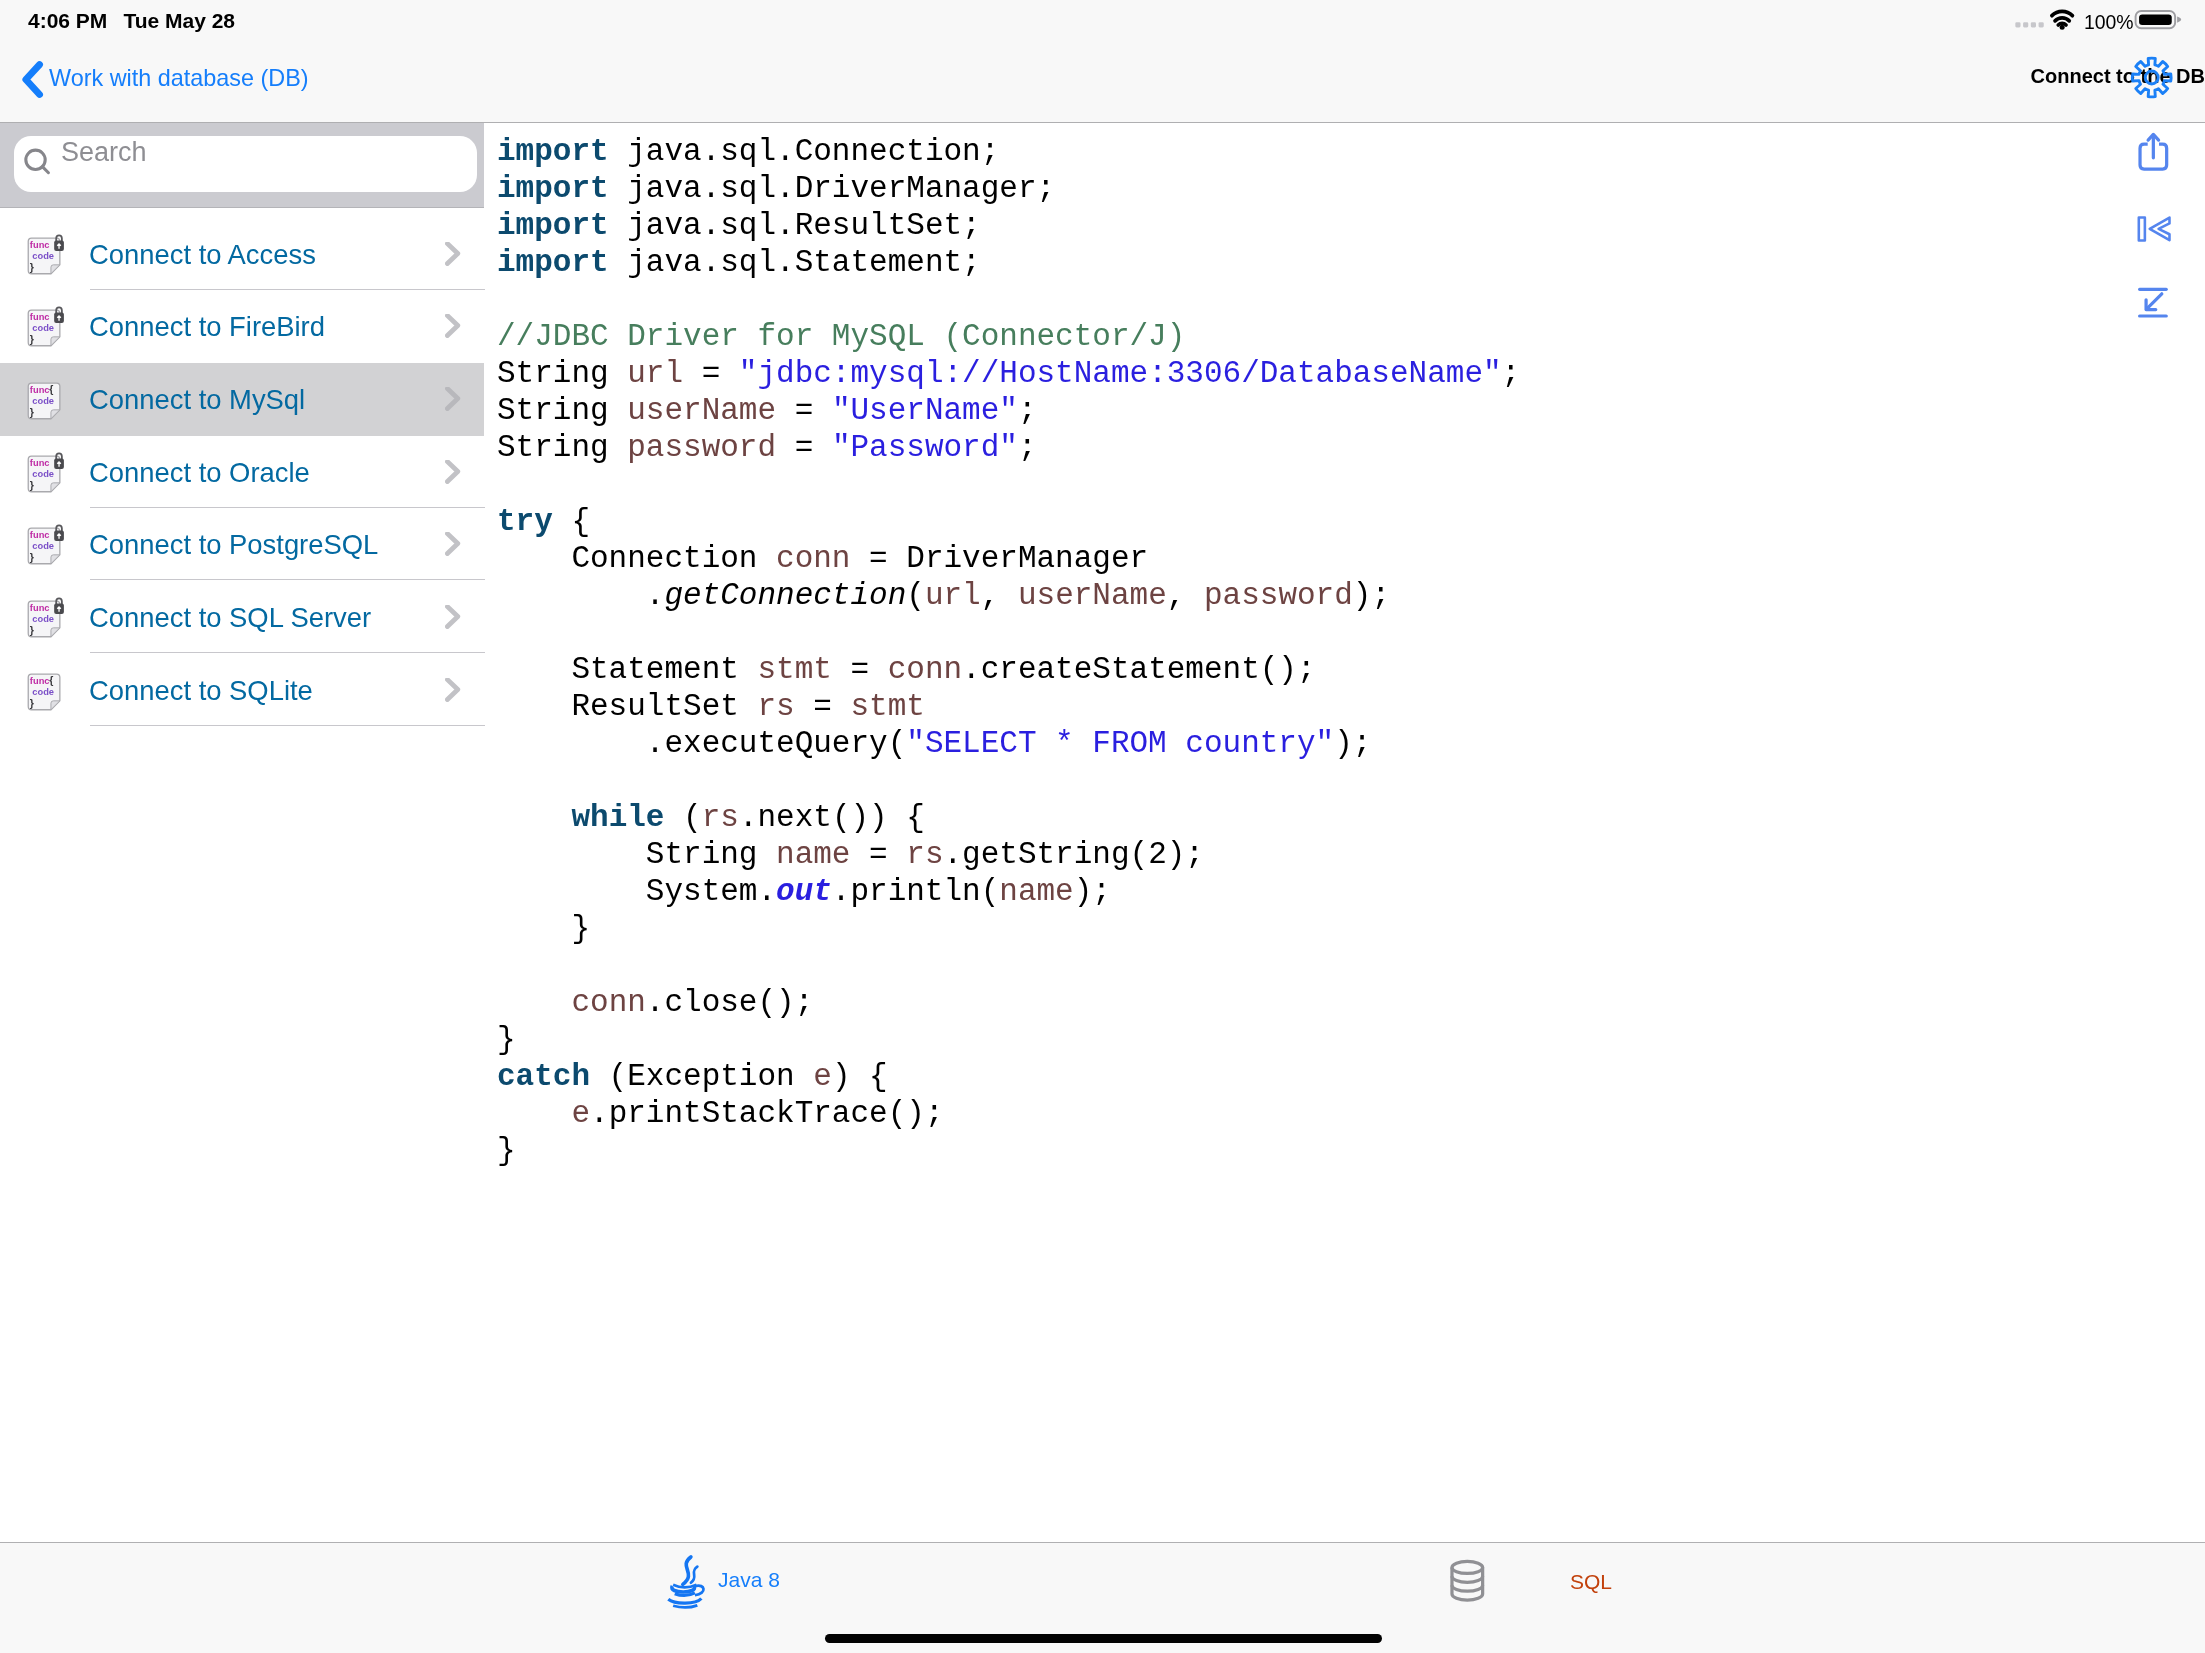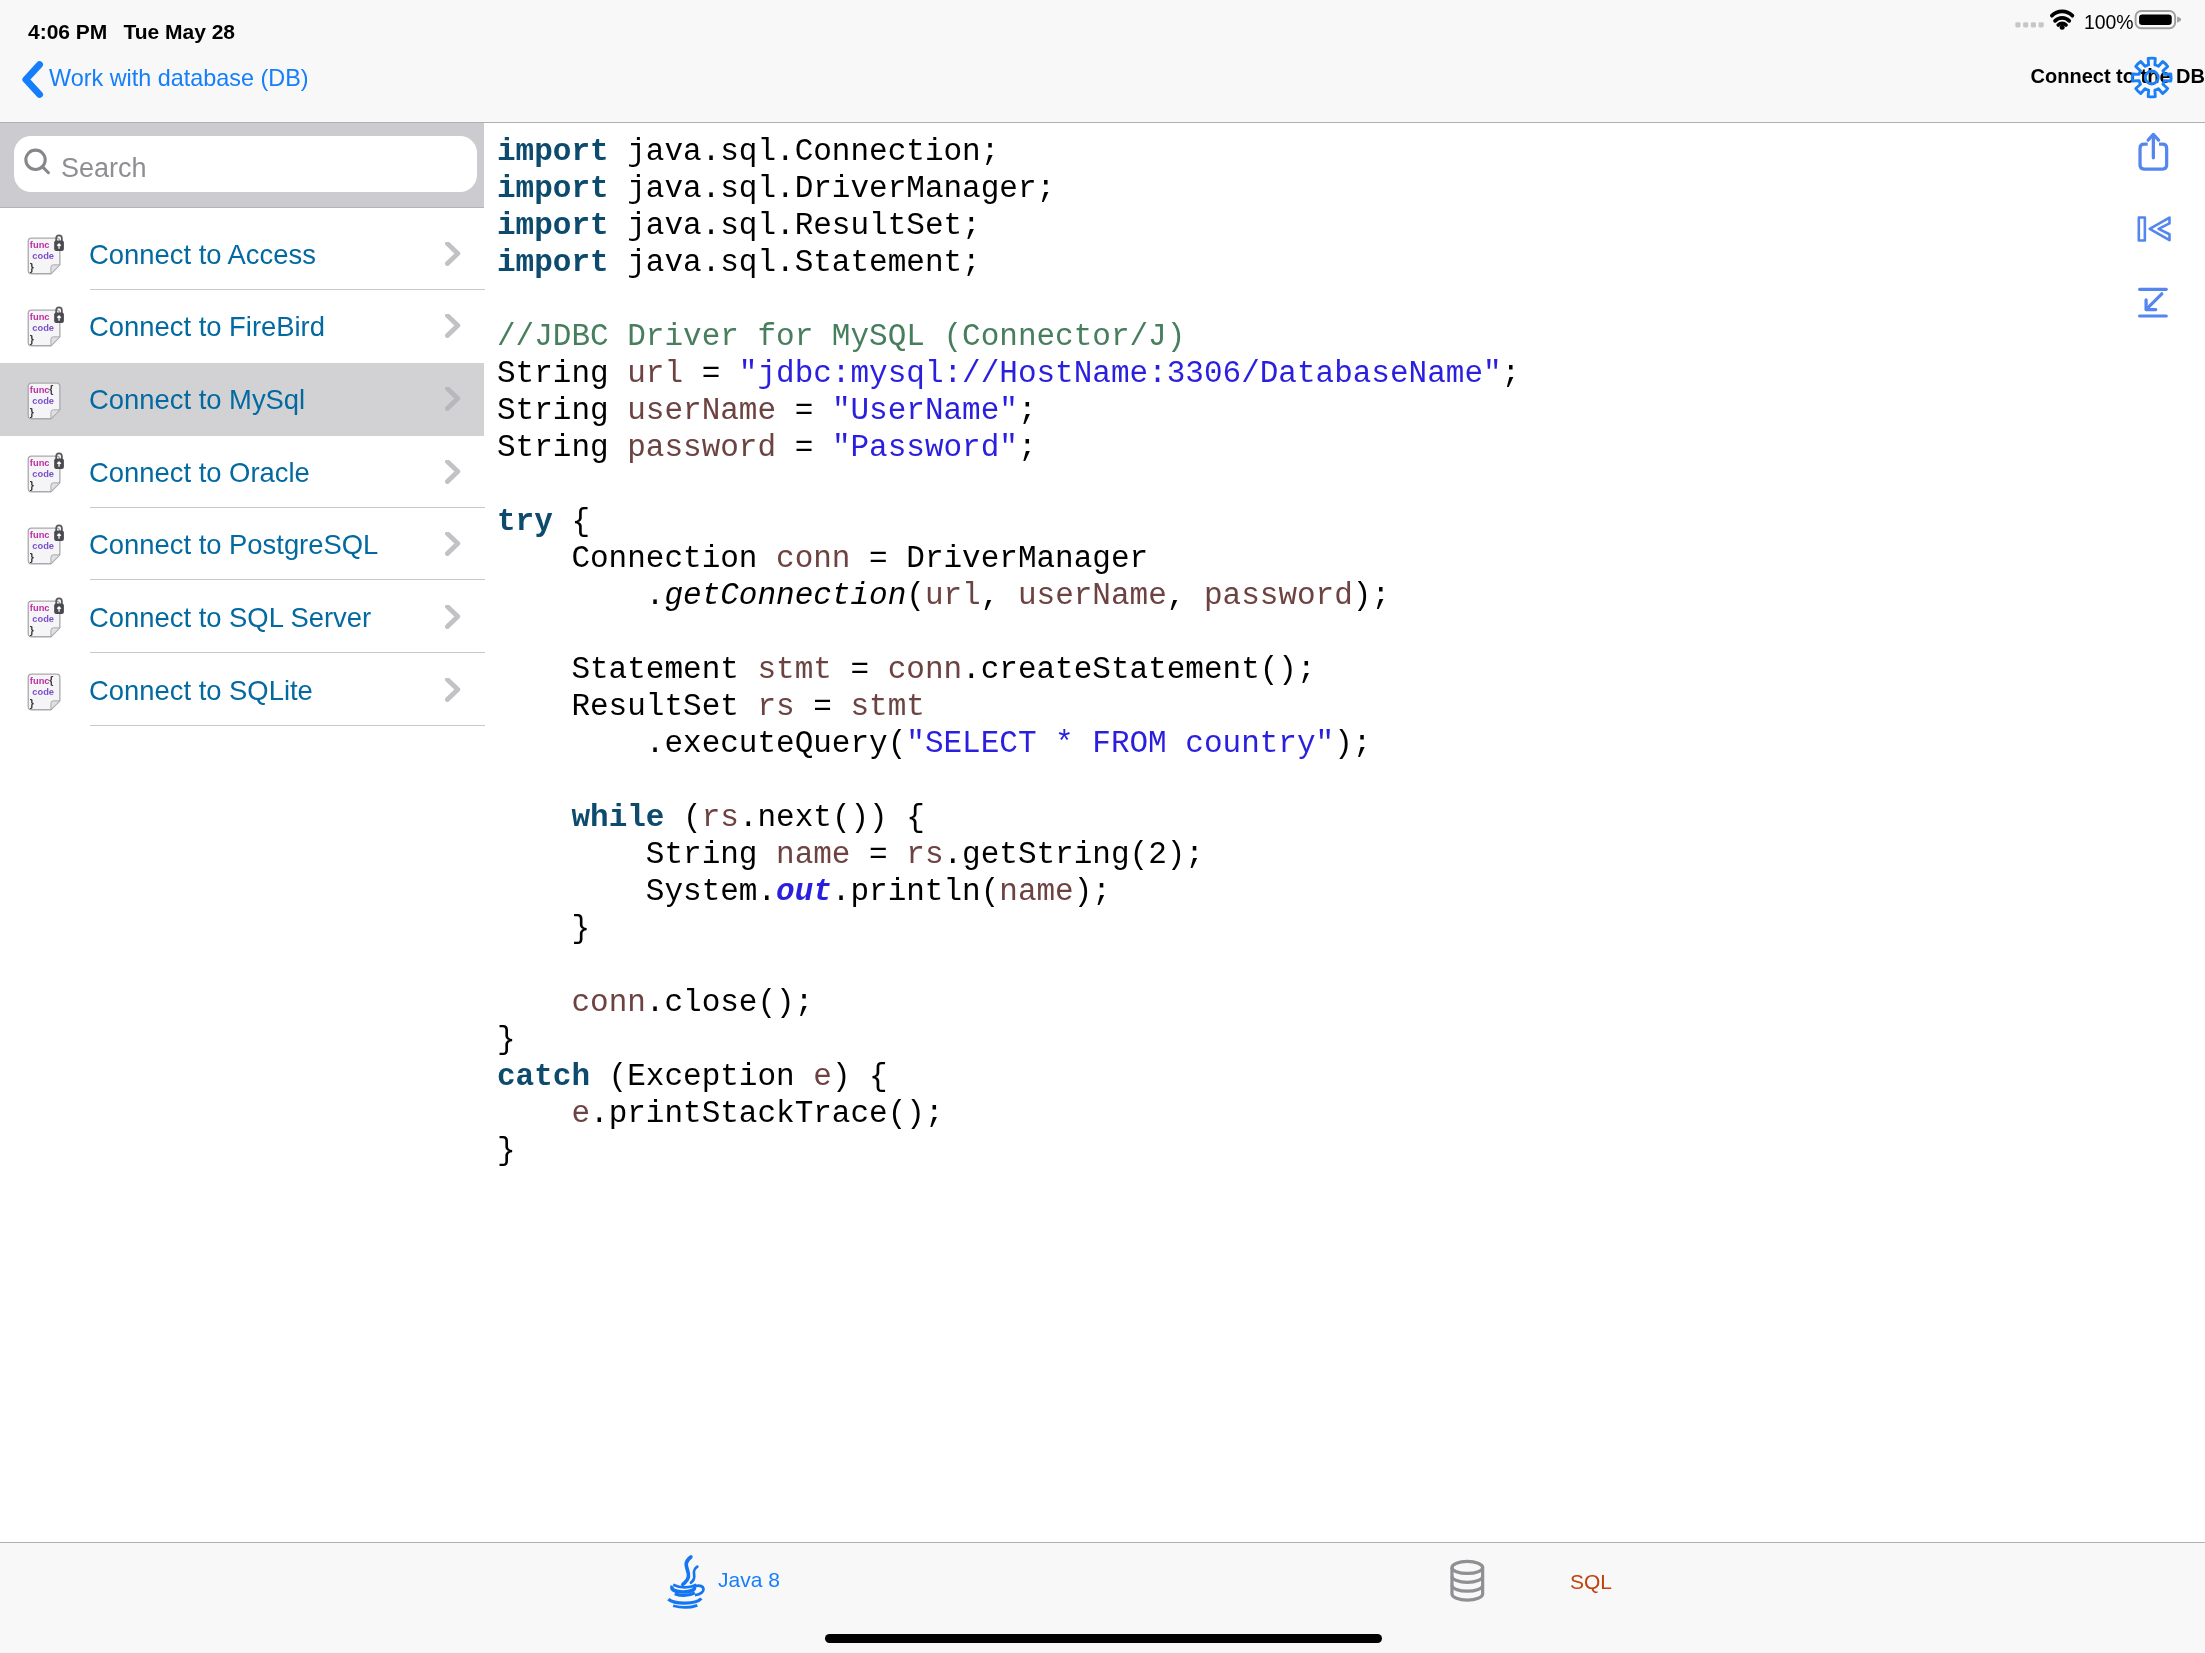--- a/index.html
+++ b/index.html
@@ -1,29 +1,29 @@
 <!DOCTYPE html>
 <html style="font-size:13px"><head>
 <meta charset="utf-8">
 <style>
 * { margin:0; padding:0; box-sizing:border-box; }
 html,body { width:2205px; height:1653px; background:#fff; }
 #page { position:relative; width:2205px; height:1653px; overflow:hidden; font-family:"Liberation Sans", sans-serif; }
 
 .nav { position:absolute; left:0; top:0; width:2205px; height:123px; background:#F8F8F8; border-bottom:1.6px solid #AFAFB1; }
-.status-l { position:absolute; left:28px; top:9px; font-size:21px; font-weight:600; color:#000; letter-spacing:0;margin-top:11px; }
+.status-l { position:absolute; left:28px; top:9px; font-size:21px; font-weight:600; color:#000; letter-spacing:0; }
 .status-l .gap { display:inline-block; width:16px; }
 .pct { position:absolute; left:2084px; top:10.5px; font-size:19.4px; font-weight:400; color:#000; }
 .back { position:absolute; left:49px; top:65px; font-size:23.4px; color:#157EFB; }
 .title { position:absolute; left:0; top:65px; width:2205px; text-align:right; font-size:20px; font-weight:bold; color:#000; }
 
 .sidebar { position:absolute; left:0; top:123px; width:484px; height:1530px; background:#fff; }
 .shead { position:absolute; left:0; top:0; width:484px; height:85px; background:#CBCBD0; border-bottom:0.8px solid #B4B4B8; }
 .sfield { position:absolute; left:13.7px; top:13px; width:463px; height:56px; background:#fff; border-radius:17px; }
-.stext { position:absolute; left:61px; top:30px; font-size:27px; color:#8E8E93; }
+.stext { position:absolute; left:61px; top:14px; font-size:27px; color:#8E8E93; }
 .row { position:absolute; left:0; width:484px; height:73px;margin-top:10px; }
 .row.sel { background:#D2D2D4; }
 .rlabel { position:absolute; left:89px; top:50%; transform:translateY(-50%); font-size:27.4px; color:#0369a1; white-space:nowrap; }
 .rsep { position:absolute; left:90px; width:395px; height:1.2px; background:#C8C7CC; }
 .ric { position:absolute; left:25px; top:12px; }
 .rchev { position:absolute; left:445px; top:24px; }
 
 .code { position:absolute; left:497px; top:133px; font-family:"Liberation Mono", monospace; font-size:31px; line-height:37px; color:#000; white-space:pre; }
 .k { color:#0c4a6e; font-weight:bold; }
 .c { color:#477E5D; }

